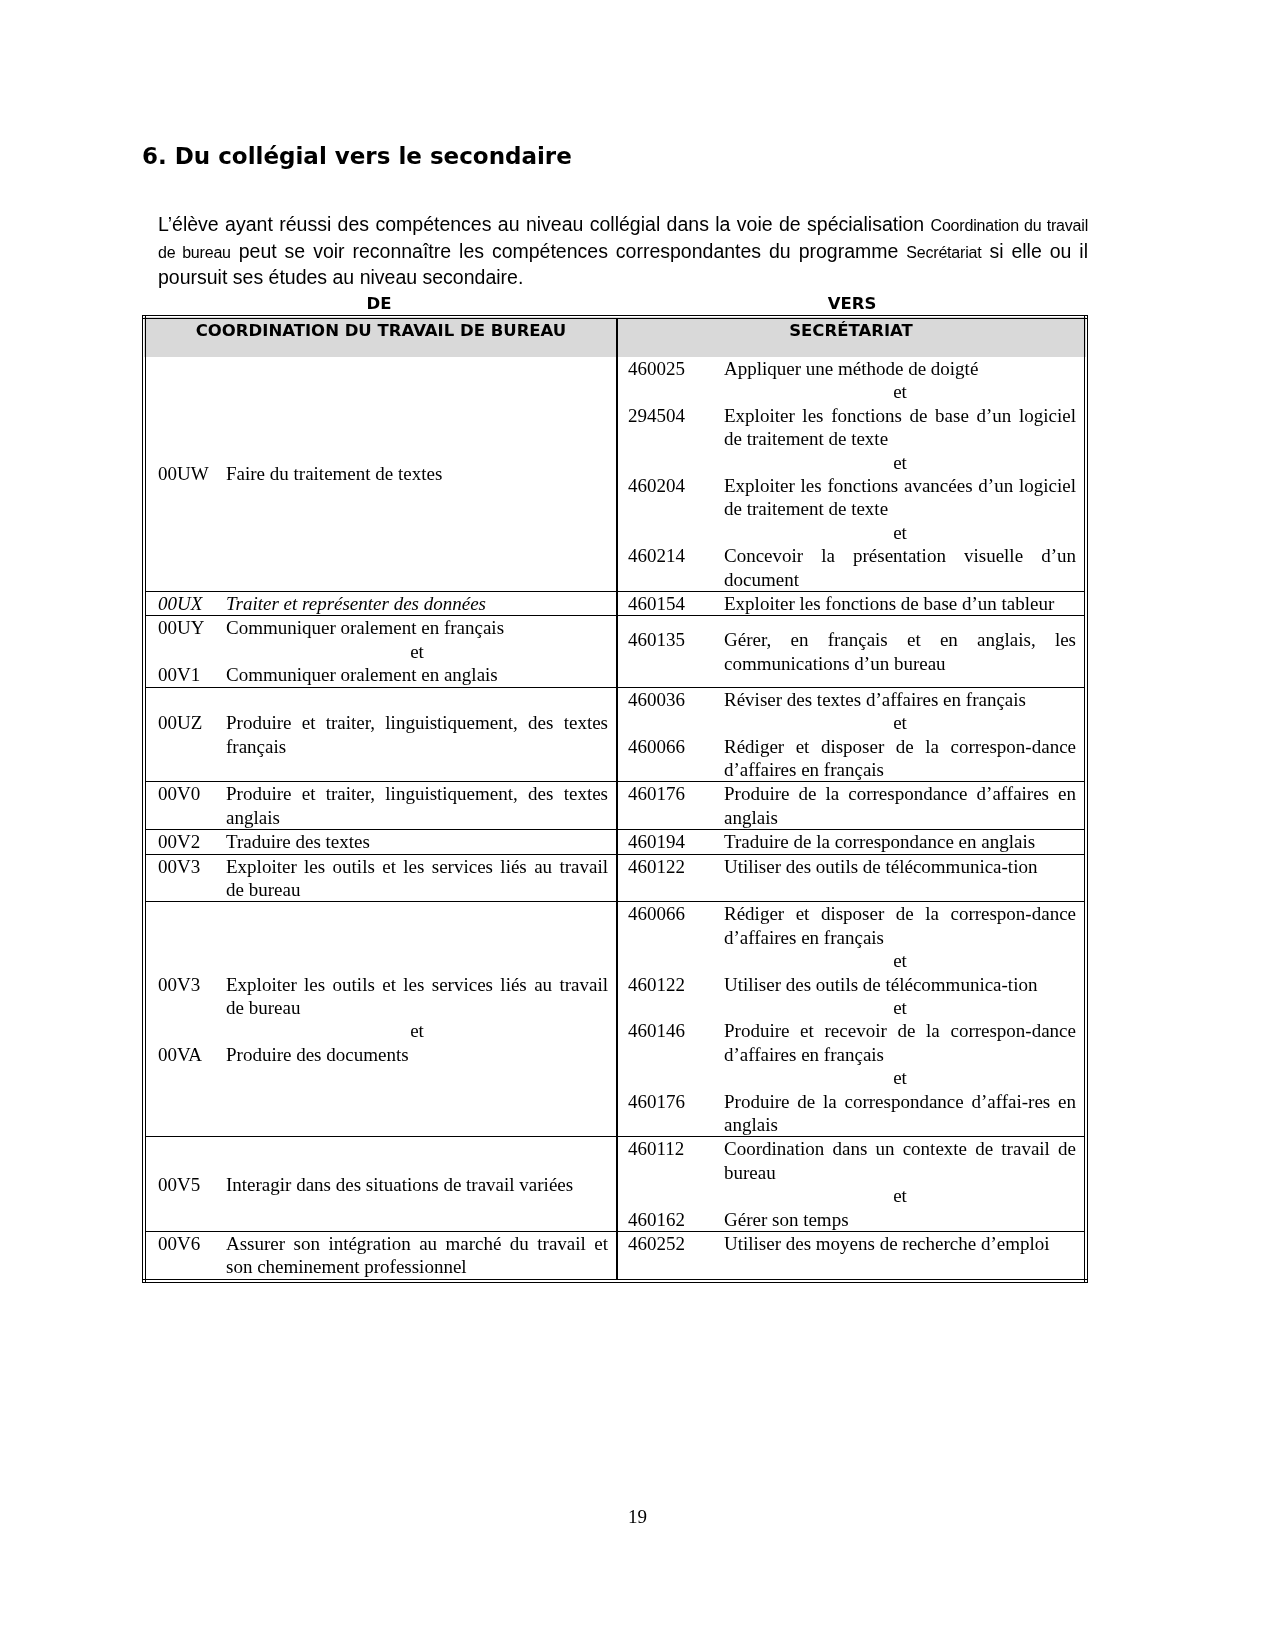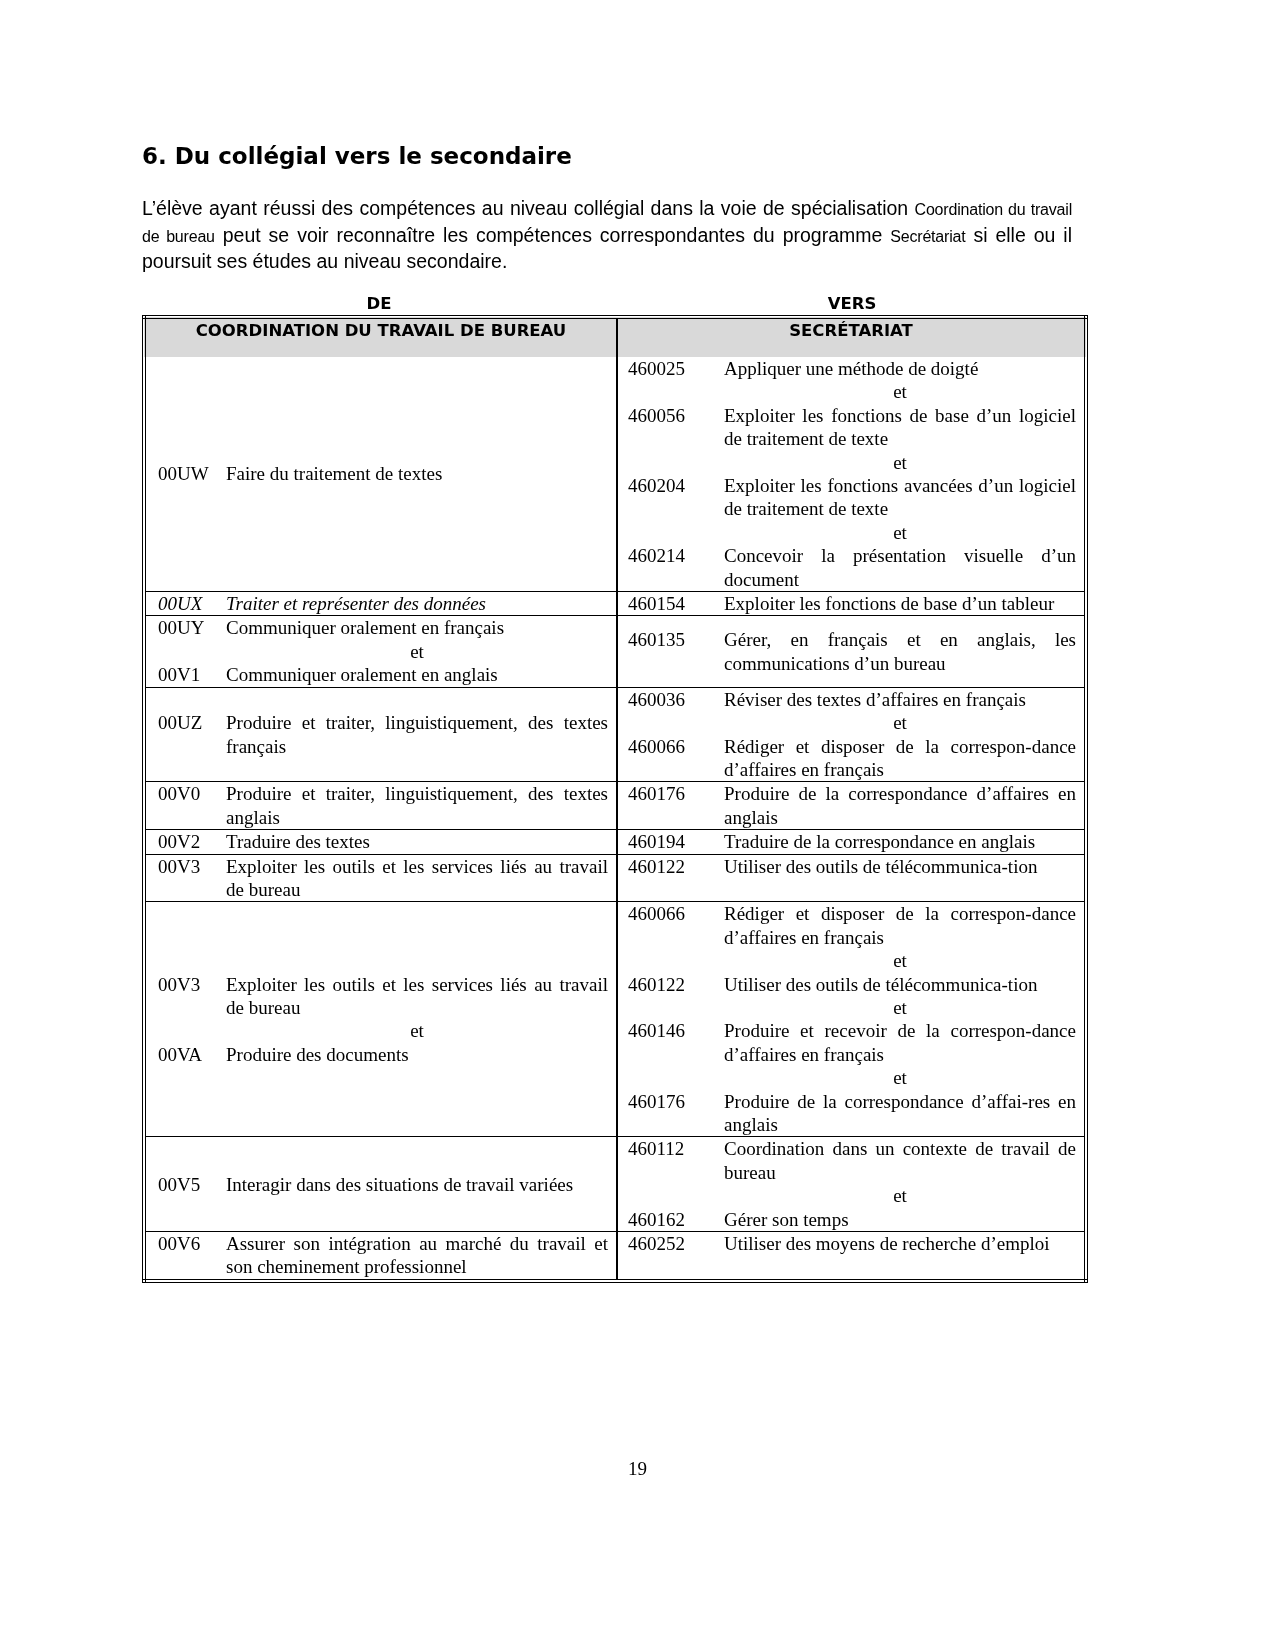--- a/index.html
+++ b/index.html
@@ -1,40 +1,40 @@
 <!DOCTYPE html>
 <html><head>
 <meta charset="utf-8">
 <style>
   html, body { margin: 0; padding: 0; background: #ffffff; }
   body { width: 1275px; height: 1650px; position: relative; overflow: hidden; color: #000; }
   .page { position: absolute; left: 142px; top: 0; width: 946px; }
   .title { position: absolute; top: 143px; left: 0; font-family: "DejaVu Sans", sans-serif; font-weight: bold; font-size: 23px; margin: 0; }
-  .intro { position: absolute; top: 196px; left: 0; width: 930px; font-family: "Liberation Sans", sans-serif; font-size: 19.5px; line-height: 24.5px; text-align: justify; margin: 0; }
+  .intro { position: absolute; top: 196px; left: 0; width: 930px; font-family: "Liberation Sans", sans-serif; font-size: 19.5px; line-height: 24.5px; text-align: justify; margin: 16px; }
   .intro .cond { font-family: "Liberation Sans", sans-serif; font-size: 16px; letter-spacing: -0.2px; }
   .colhead { position: absolute; top: 294px; font-family: "DejaVu Sans", sans-serif; font-weight: bold; font-size: 16.5px; text-align: center; }
   .colhead.de { left: 0; width: 474px; }
   .colhead.vers { left: 474px; width: 472px; }
 
   table.map { position: absolute; top: 315px; left: 0; width: 946px; border-collapse: collapse; border: 4px double #000; font-family: "Liberation Serif", serif; font-size: 19px; line-height: 23.4px; table-layout: fixed; }
   table.map td, table.map th { padding: 0; vertical-align: top; }
   .hdr th { background: #d9d9d9; font-family: "DejaVu Sans", sans-serif; font-weight: bold; font-size: 16.5px; }
   .hdr-prog th { text-align: center; padding-top: 3px; height: 38px; vertical-align: top; }
   .hdr-cols th { text-align: left; height: 26px; vertical-align: bottom; padding-bottom: 1px; border-bottom: 2px solid #000; }
   .lcol { border-right: 2px solid #000; }
   tr.row > td { border-top: 1.5px solid #000; }
   tr.row.first > td { border-top: none; }
   .left-cell { position: relative; }
   .entry { display: flex; }
   .code { width: 80px; flex: none; padding-left: 12px; box-sizing: border-box; }
   .sesame { width: 106px; flex: none; padding-left: 10px; box-sizing: border-box; }
   .comp { flex: 1; padding-right: 8px; text-align: justify; text-align-last: left; }
   .et-right { padding-left: 106px; padding-right: 8px; text-align: center; }
   .et-left { padding-left: 80px; padding-right: 8px; text-align: center; }
-  .pagenum { position: absolute; top: 1458px; left: 0; width: 1215px; text-align: center; font-family: "Liberation Serif", serif; font-size: 19px; }
+  .pagenum { position: absolute; top: 1506px; left: 0; width: 1215px; text-align: center; font-family: "Liberation Serif", serif; font-size: 19px; }
 </style>
 </head>
 <body>
 
 <div class="page">
   <h2 class="title">6. Du collégial vers le secondaire</h2>
 
   <p class="intro"><span>L’élève ayant réussi des compétences au niveau collégial dans la voie de spécialisation </span><span class="cond">Coordination du travail de bureau</span><span> peut se voir reconnaître les compétences correspondantes du programme </span><span class="cond">Secrétariat</span><span> si elle ou il poursuit ses études au niveau secondaire.</span></p>
 
   <div class="colhead de">DE</div>
@@ -59,21 +59,21 @@
               <span class="comp">Faire du traitement de textes</span>
             </div>
           </td>
           <td>
             <div class="entry">
               <span class="sesame">460025</span>
               <span class="comp">Appliquer une méthode de doigté</span>
             </div>
             <div class="et-right">et</div>
             <div class="entry">
-              <span class="sesame">460056</span>
+              <span class="sesame">294504</span>
               <span class="comp">Exploiter les fonctions de base d’un logiciel de traitement de texte</span>
             </div>
             <div class="et-right">et</div>
             <div class="entry">
               <span class="sesame">460204</span>
               <span class="comp">Exploiter les fonctions avancées d’un logiciel de traitement de texte</span>
             </div>
             <div class="et-right">et</div>
             <div class="entry">
               <span class="sesame">460214</span>

